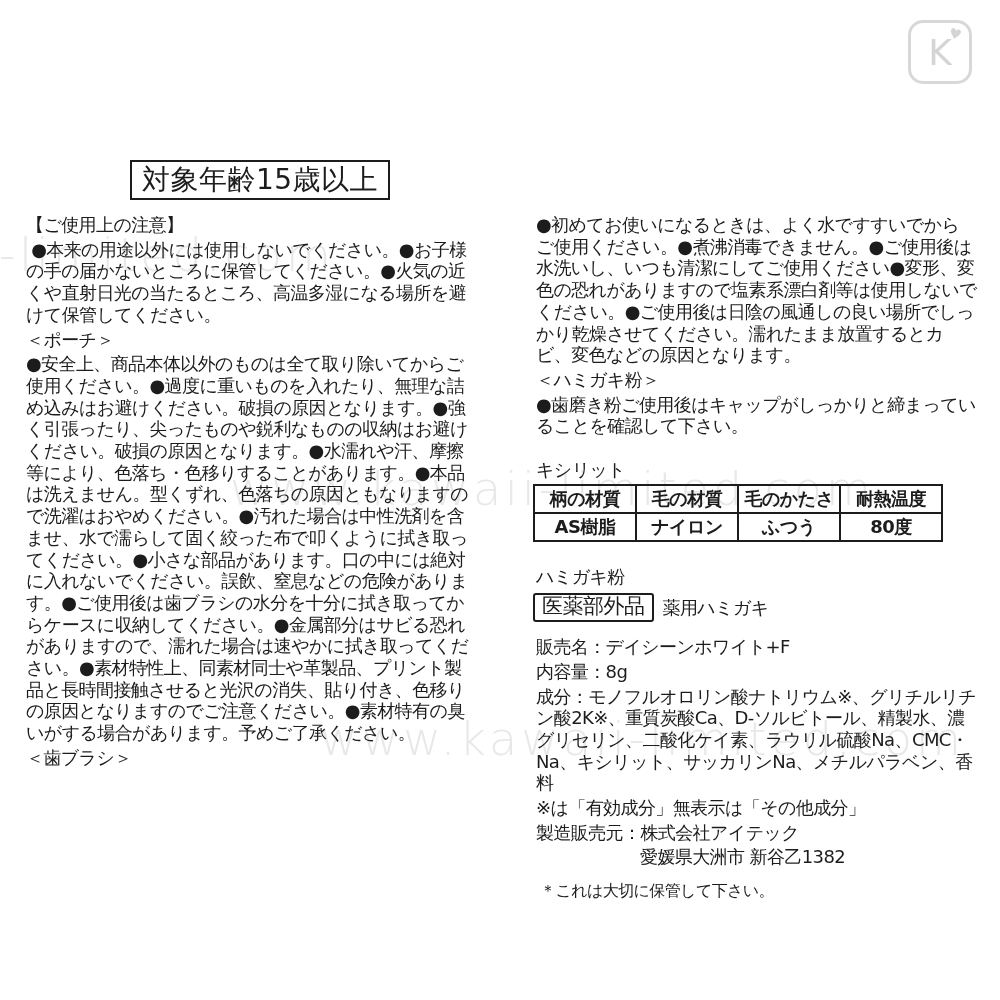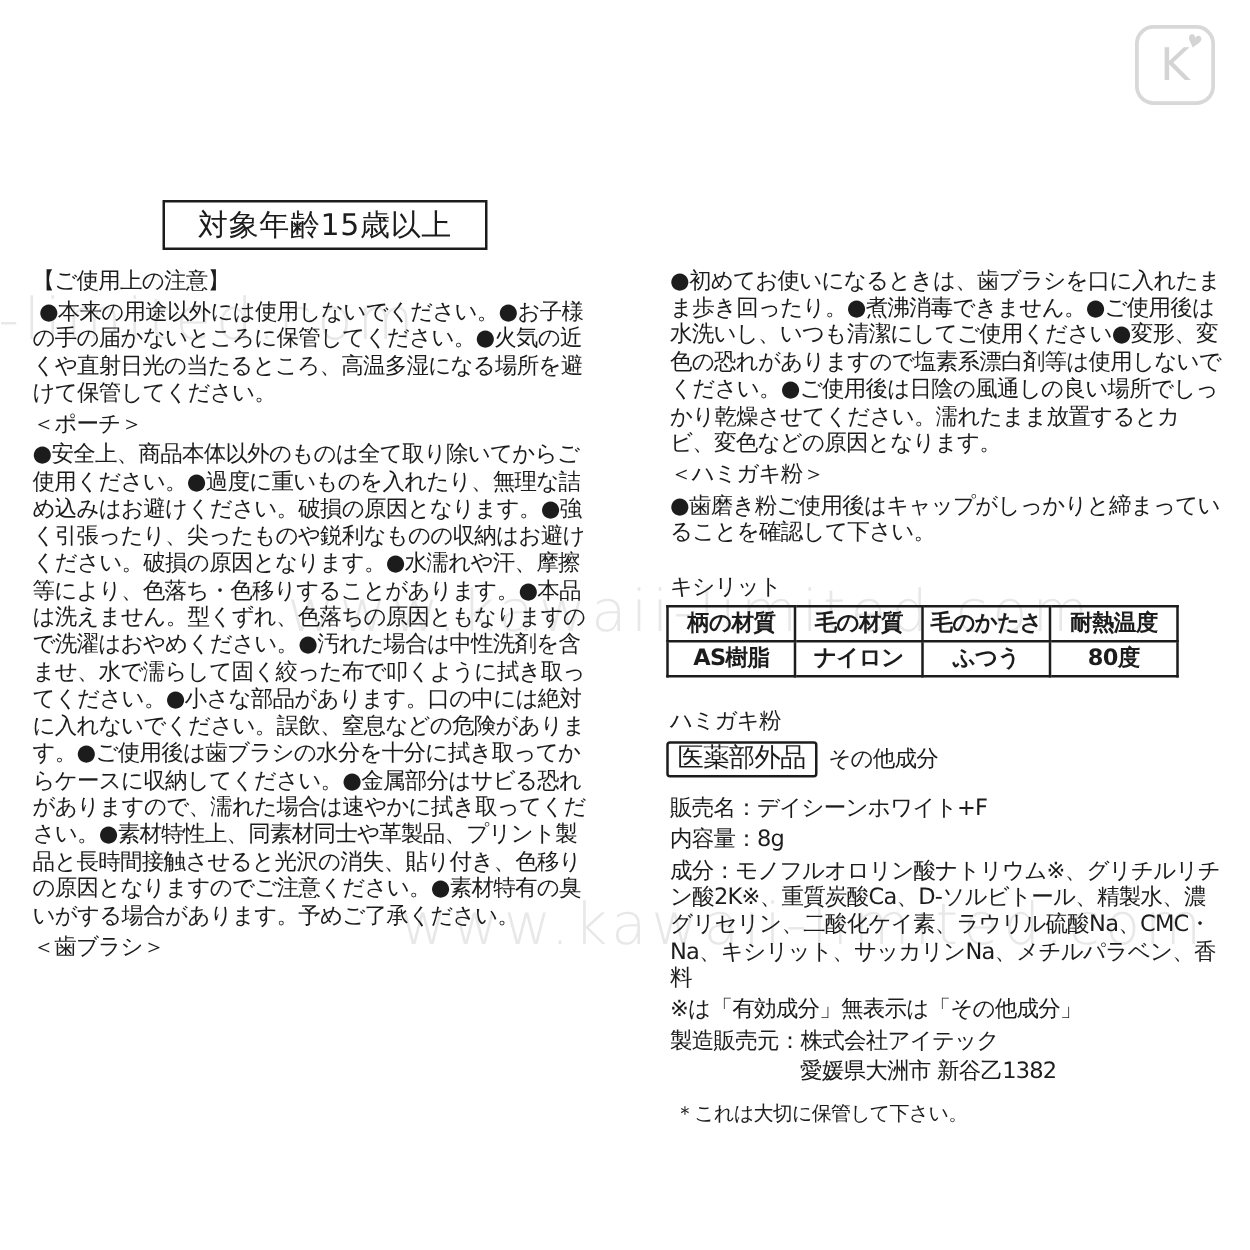--- a/index.html
+++ b/index.html
@@ -66,21 +66,21 @@
 
   
   .age-box {
     position: absolute;
     left: 130px;
     top: 160px;
     width: 260px;
     height: 40px;
     border: 2px solid #1c1c1c;
     box-sizing: border-box;
-    font-size: 24px;
+    font-size: 28px;
     line-height: 36px;
     text-align: center;
     letter-spacing: 0.5px;
     z-index: 2;
     background: transparent;
   }
 
   .col {
     position: absolute;
     top: 211px;
@@ -156,21 +156,21 @@
 
   <div class="col col-left">
     <p>【ご使用上の注意】</p>
     <p> ●本来の用途以外には使用しないでください。●お子様の手の届かないところに保管してください。●火気の近くや直射日光の当たるところ、高温多湿になる場所を避けて保管してください。</p>
     <p>＜ポーチ＞</p>
     <p>●安全上、商品本体以外のものは全て取り除いてからご使用ください。●過度に重いものを入れたり、無理な詰め込みはお避けください。破損の原因となります。●強く引張ったり、尖ったものや鋭利なものの収納はお避けください。破損の原因となります。●水濡れや汗、摩擦等により、色落ち・色移りすることがあります。●本品は洗えません。型くずれ、色落ちの原因ともなりますので洗濯はおやめください。●汚れた場合は中性洗剤を含ませ、水で濡らして固く絞った布で叩くように拭き取ってください。●小さな部品があります。口の中には絶対に入れないでください。誤飲、窒息などの危険があります。●ご使用後は歯ブラシの水分を十分に拭き取ってからケースに収納してください。●金属部分はサビる恐れがありますので、濡れた場合は速やかに拭き取ってください。●素材特性上、同素材同士や革製品、プリント製品と長時間接触させると光沢の消失、貼り付き、色移りの原因となりますのでご注意ください。●素材特有の臭いがする場合があります。予めご了承ください。</p>
     <p>＜歯ブラシ＞</p>
   </div>
 
   <div class="col col-right">
-    <p>●初めてお使いになるときは、歯ブラシを口に入れたまま歩き回ったり。●煮沸消毒できません。●ご使用後は水洗いし、いつも清潔にしてご使用ください●変形、変色の恐れがありますので塩素系漂白剤等は使用しないでください。●ご使用後は日陰の風通しの良い場所でしっかり乾燥させてください。濡れたまま放置するとカビ、変色などの原因となります。</p>
+    <p>●初めてお使いになるときは、よく水ですすいでからご使用ください。●煮沸消毒できません。●ご使用後は水洗いし、いつも清潔にしてご使用ください●変形、変色の恐れがありますので塩素系漂白剤等は使用しないでください。●ご使用後は日陰の風通しの良い場所でしっかり乾燥させてください。濡れたまま放置するとカビ、変色などの原因となります。</p>
     <p>＜ハミガキ粉＞</p>
     <p>●歯磨き粉ご使用後はキャップがしっかりと締まっていることを確認して下さい。</p>
 
     <p class="spec-label">キシリット</p>
     <table class="spec">
       <tbody>
           <tr>
         <th>柄の材質</th>
         <th>毛の材質</th>
         <th>毛のかたさ</th>
@@ -181,21 +181,21 @@
         <td>ナイロン</td>
         <td>ふつう</td>
         <td>80度</td>
       </tr>
     </tbody>
       </table>
 
     <p class="hamigaki-label">ハミガキ粉</p>
     <div class="badge-row">
       <span class="badge">医薬部外品</span>
-      <span>その他成分</span>
+      <span>薬用ハミガキ</span>
     </div>
 
     <p class="product-name">販売名：デイシーンホワイト+F</p>
     <p>内容量：8g</p>
     <p>成分：モノフルオロリン酸ナトリウム※、グリチルリチン酸2K※、重質炭酸Ca、D-ソルビトール、精製水、濃グリセリン、二酸化ケイ素、ラウリル硫酸Na、CMC・Na、キシリット、サッカリンNa、メチルパラベン、香料</p>
     <p>※は「有効成分」無表示は「その他成分」</p>
     <p>製造販売元：株式会社アイテック</p>
     <p class="addr">愛媛県大洲市 新谷乙1382</p>
     <p class="keep-note">＊これは大切に保管して下さい。</p>
   </div>

